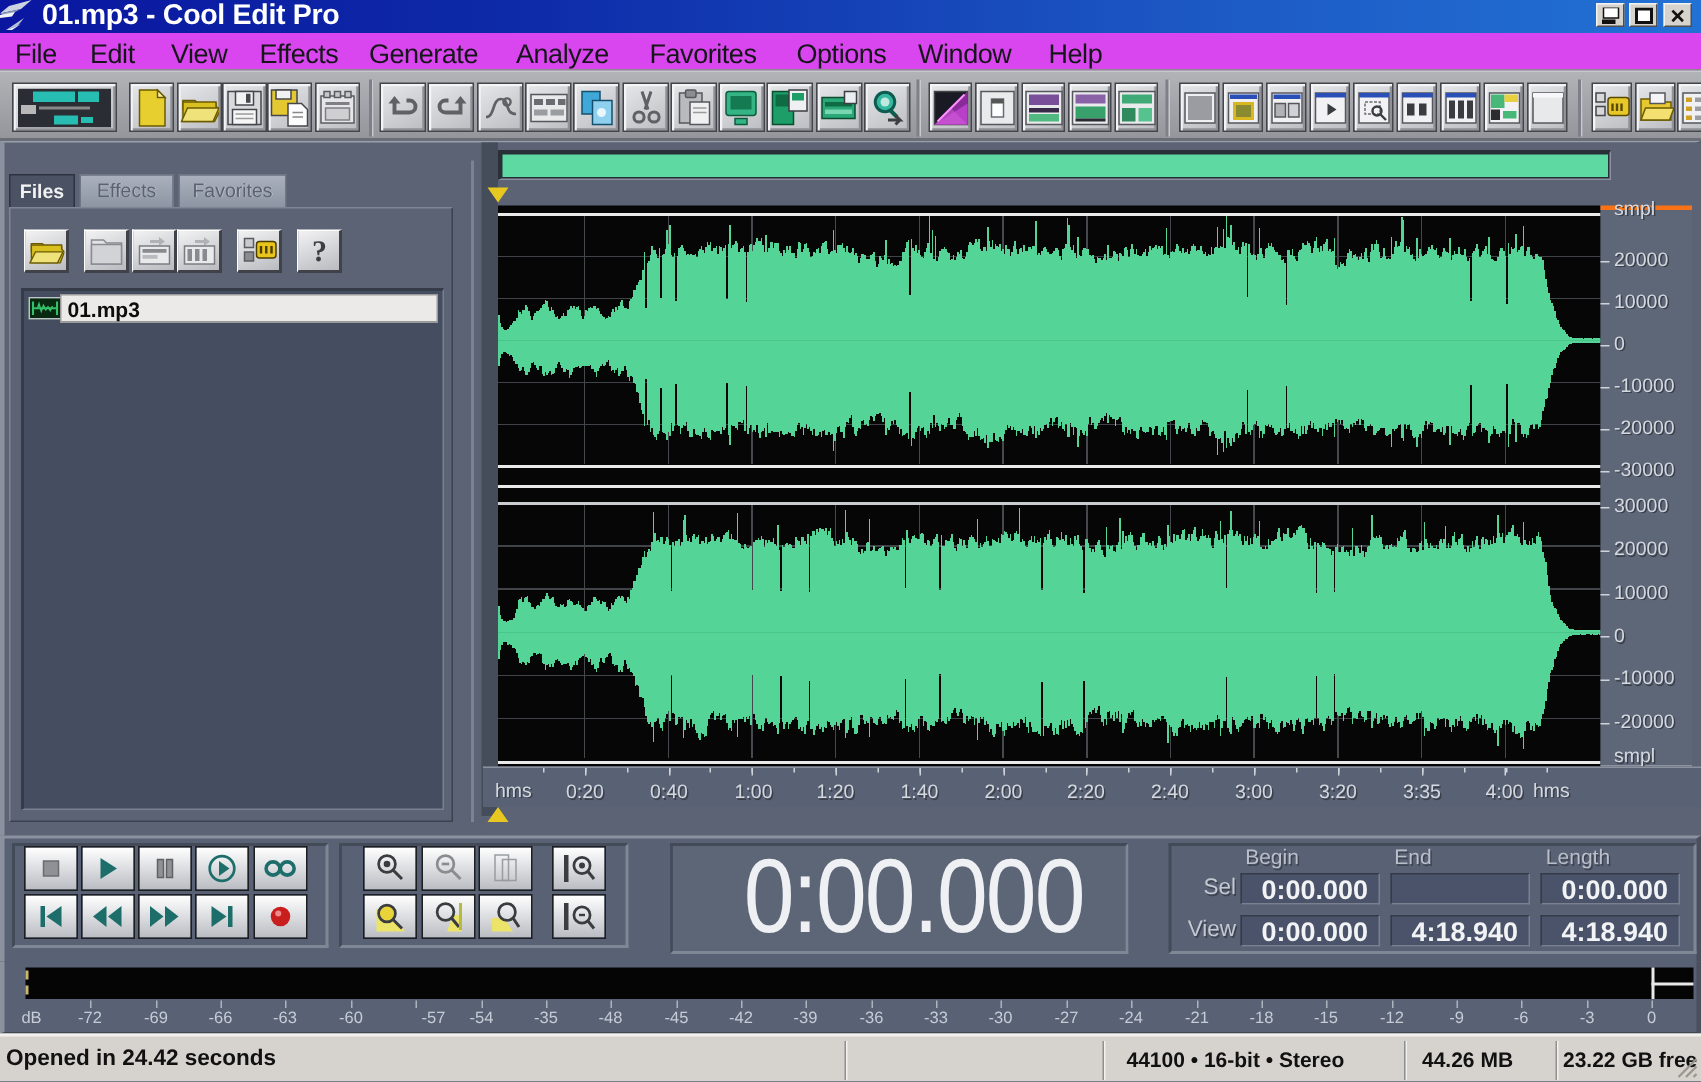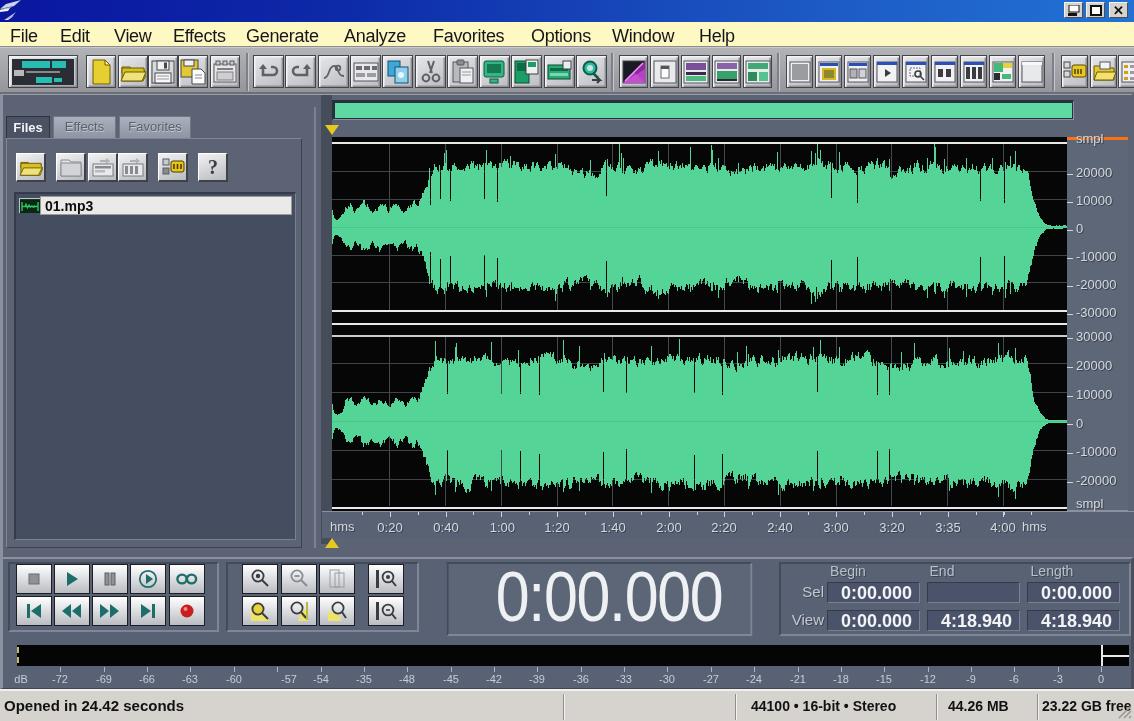--- a/index.html
+++ b/index.html
@@ -11,21 +11,21 @@
 
 #titlebar { left:0; top:0; width:1134px; height:22px;
   background:linear-gradient(to right,#0a16a0,#0d2aa8 30%,#1c58c4 70%,#2272d4); }
 #titletext { left:28px; top:0px; color:#fff; font-size:19px; font-weight:bold; letter-spacing:-0.2px; line-height:22px; }
 .winbtn { top:2px; width:19px; height:16px; background:#d6d3ce;
   border-top:1px solid #f4f2ef; border-left:1px solid #f4f2ef;
   border-right:1px solid #4e4e4e; border-bottom:1px solid #4e4e4e;
   color:#111; font-size:11px; text-align:center; line-height:13px; font-weight:bold; }
 
 
-#menubar { left:0; top:22px; width:1134px; height:25px; background:#fef9c3;
+#menubar { left:0; top:22px; width:1134px; height:25px; background:#d946ef;
   border-bottom:1px solid #8c8c8c; }
 .menuitem { position:absolute; top:4px; font-size:18px; color:#16161a; letter-spacing:-0.3px; }
 
 
 #toolbar { left:0; top:47px; width:1134px; height:47px; background:linear-gradient(#b2b3b7,#94969c);
   border-bottom:2px solid #6b6e76; border-top:1px solid #c8c9cc; }
 .tbtn { position:absolute; top:7px; height:33px; background:linear-gradient(150deg,#e6e7e9,#bbbdc2);
   border:1px solid #43454b;
   box-shadow:inset 1.5px 1.5px 0 #f4f4f6, inset -1.5px -1.5px 0 #8f9197; }
 .tsep { position:absolute; top:5px; width:3px; height:38px; background:#7d8088;
@@ -111,20 +111,21 @@
 <div id="app">
 
   <div class="abs" id="titlebar">
     <svg class="abs" style="left:0px;top:0px" width="22" height="22" viewBox="0 0 22 22">
       <polygon points="21,0 14,6 0,9 6,4" fill="#ccd4e2"></polygon>
       <polygon points="0,9 14,6 8,9 2,10" fill="#8d9cb8"></polygon>
       <polygon points="0,10 10,8 8,11 0,12" fill="#f0f3f8"></polygon>
       <polygon points="16,12 4,20 12,17" fill="#b8c2d4"></polygon>
       <polygon points="4,20 12,17 14,16 8,20" fill="#e8edf4"></polygon>
     </svg>
+    <div class="abs" id="titletext">01.mp3 - Cool Edit Pro</div>
     <div class="abs winbtn" style="left:1064px"><svg width="12" height="11" style="margin-top:2px">
           <rect x="1" y="0" width="10" height="7" fill="#fff" stroke="#111"></rect>
           <rect x="0" y="8" width="9" height="3" fill="#111"></rect>
         </svg></div>
     <div class="abs winbtn" style="left:1086px"><svg width="12" height="11" style="margin-top:2px">
           <rect x="1" y="1" width="10" height="9" fill="#fff" stroke="#111" stroke-width="2"></rect>
         </svg></div>
     <div class="abs winbtn" style="left:1109px;font-size:13px;line-height:15px;">✕</div>
   </div>
 

